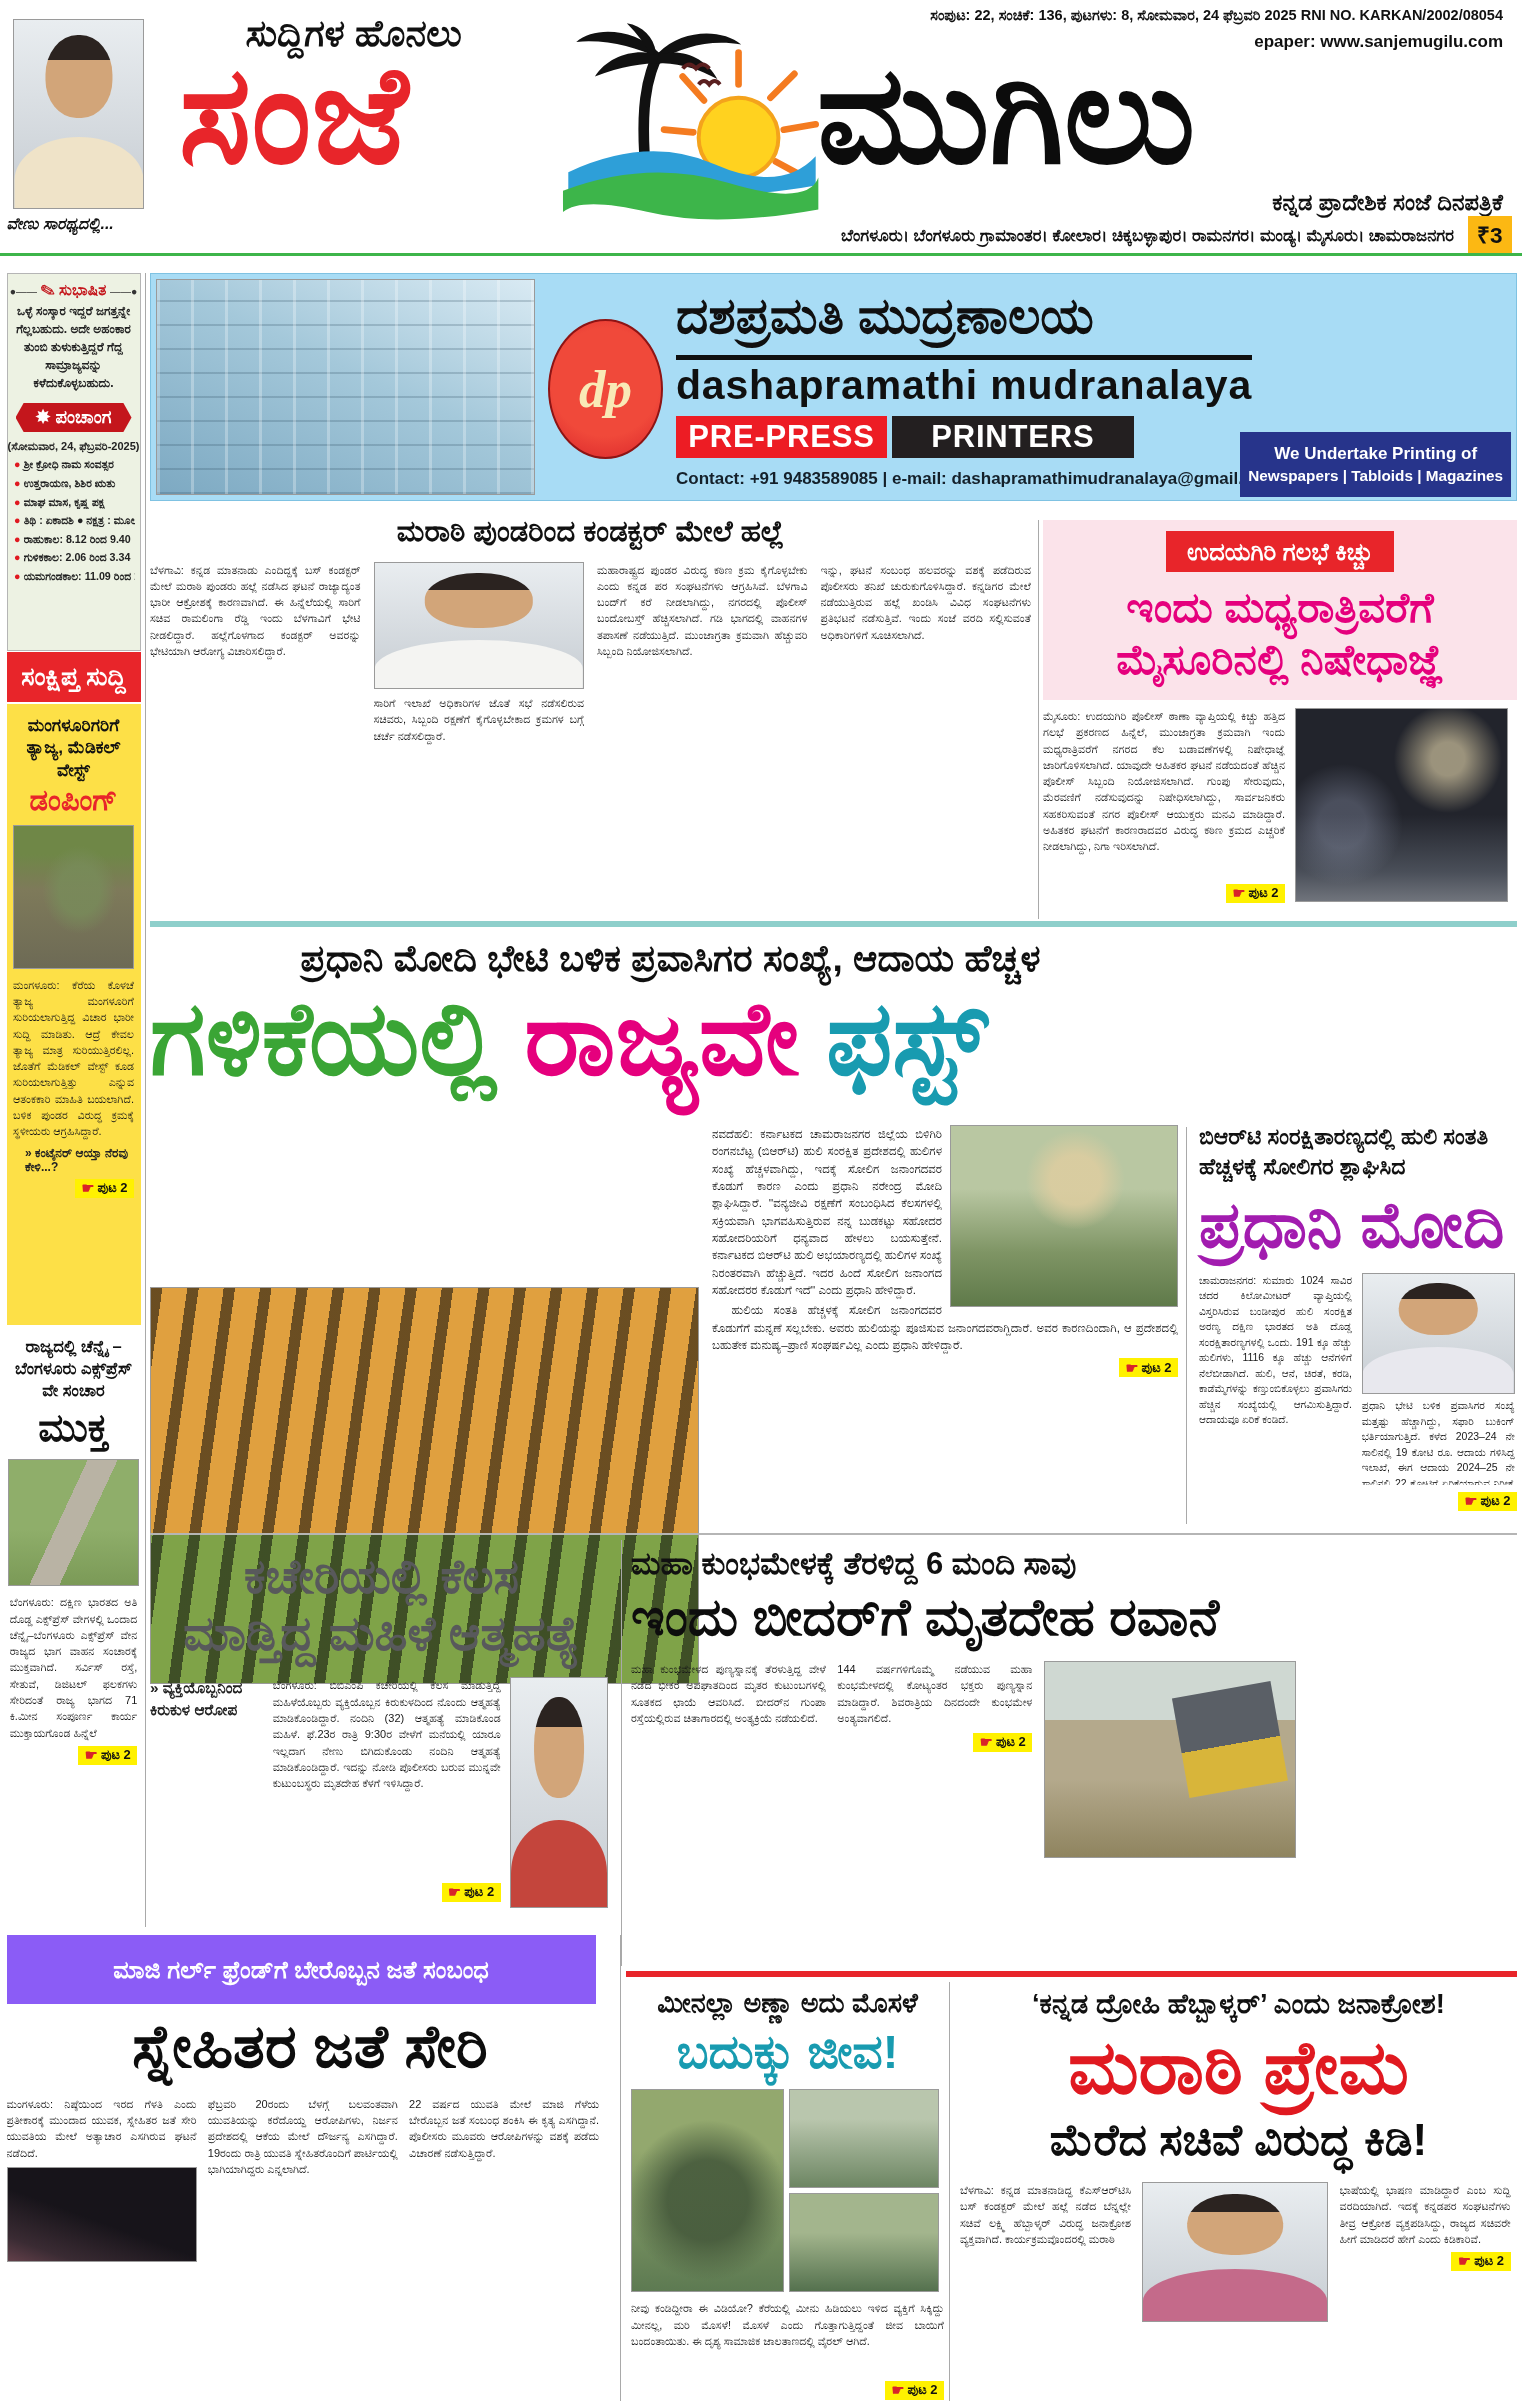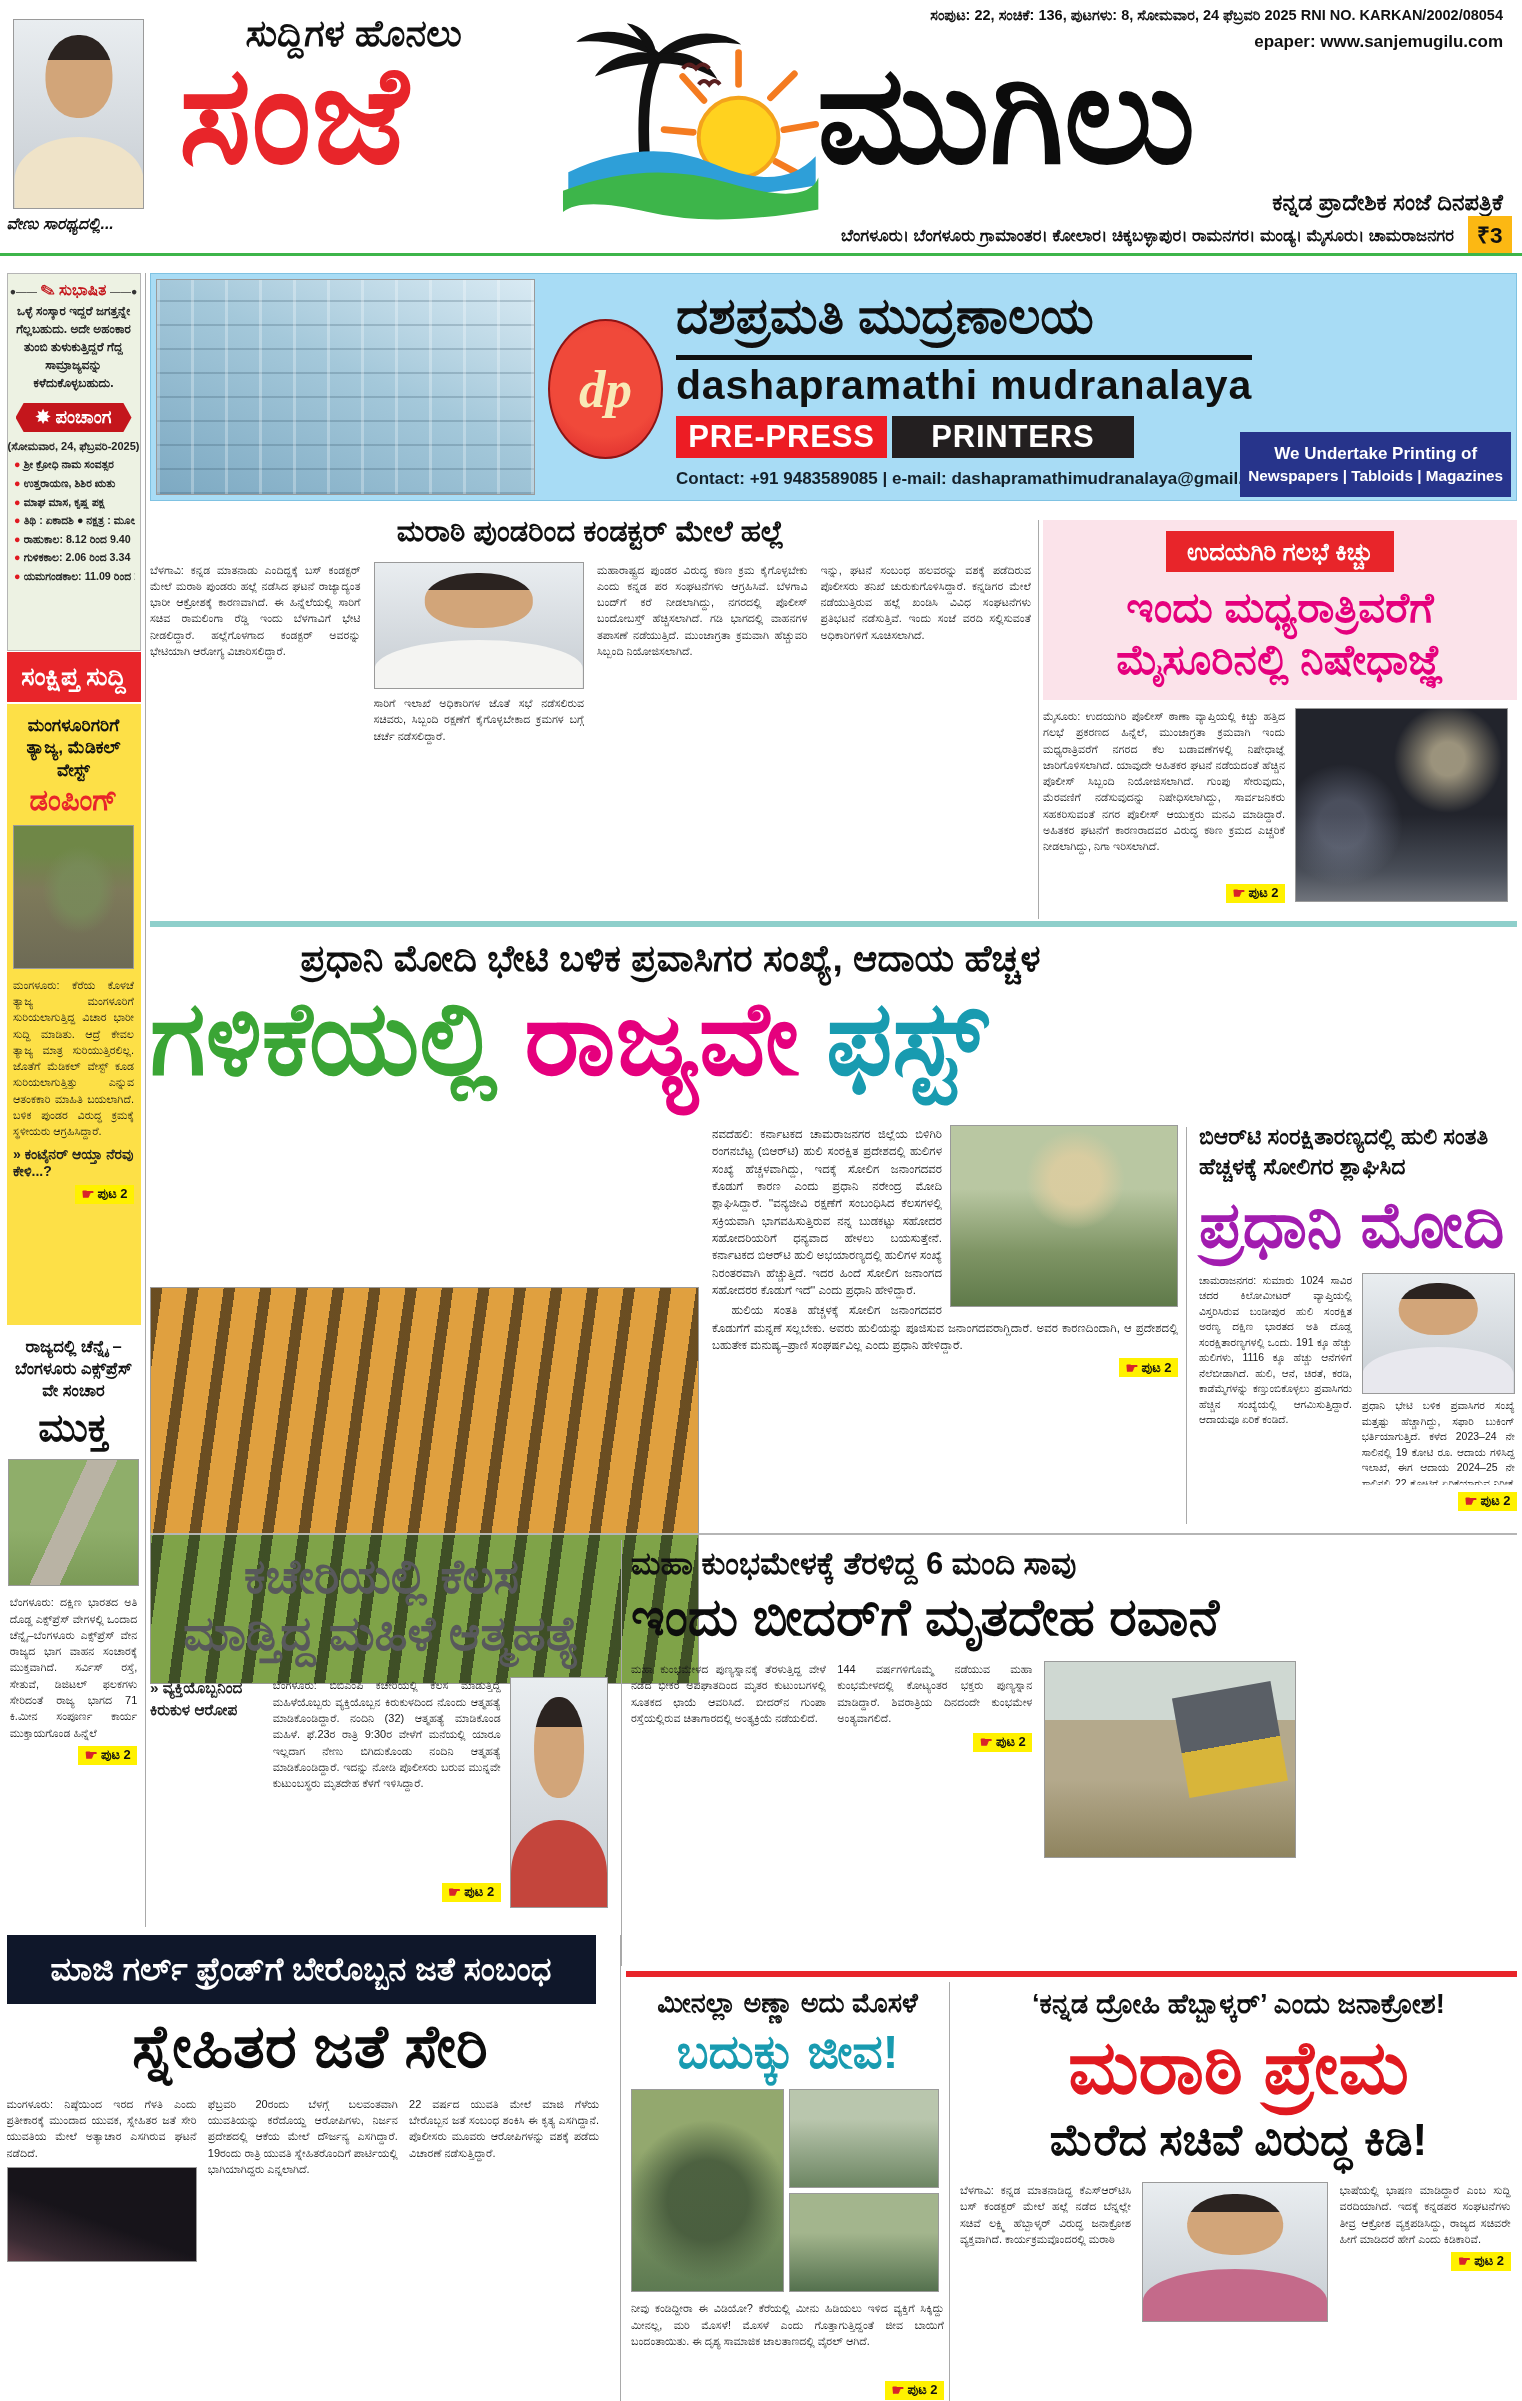--- a/index.html
+++ b/index.html
@@ -101,21 +101,21 @@
   .mega{font-weight:800;line-height:1;}
   .mega .g{color:#3aa535;font-size:103px;}
   .mega .m{color:#e5007d;font-size:103px;}
   .mega .t{color:#189bb0;font-size:103px;}
   .sub-black{font-size:22px;font-weight:800;color:#111;line-height:1.35;}
   .head-orange{font-size:64px;font-weight:800;color:#a21caf;}
   .head-gray{font-size:48px;font-weight:800;color:#58595b;line-height:1.2;}
   .sub-small{font-size:15.3px;font-weight:800;color:#222;line-height:1.4;}
   .kicker-mid{font-size:31px;font-weight:800;color:#111;}
   .head-big-black{font-size:52px;font-weight:800;color:#0d0d0d;}
-  .redbox-wide{background:#0f172a;color:#fff;font-weight:800;font-size:32px;display:flex;align-items:center;justify-content:center;}
+  .redbox-wide{background:#8b5cf6;color:#fff;font-weight:800;font-size:24px;display:flex;align-items:center;justify-content:center;}
   .head-huge{font-size:60px;font-weight:800;color:#0d0d0d;line-height:1.18;}
   .head-teal2{font-size:47px;font-weight:800;color:#189bb0;}
   .head-red-big{font-size:74px;font-weight:800;color:#e01920;line-height:1;}
   .head-blk2{font-size:44px;font-weight:800;color:#0d0d0d;}
 
   .tag2{display:inline-flex;align-items:center;gap:3.2px;background:#fff100;padding:1.6px 6.5px;font-size:13px;font-weight:800;color:#111;}
   .tag2 .hand{color:#d8232a;font-size:14.5px;}
   .vline{background:#a9a9a9;width:0.8px;}
   .hline{background:#b5b5b5;height:1.6px;}
   .teal-rule{background:#8ecfcb;height:5.6px;}
@@ -195,21 +195,21 @@
     <div class="pan-item"><span class="dot">●</span><span>ಯಮಗಂಡಕಾಲ: 11.09 ರಿಂದ 12.37</span></div>
   </div>
 
   <div class="abs brief-hdr" style="left:6.5px;top:652px;width:134px;height:50px;">ಸಂಕ್ಷಿಪ್ತ ಸುದ್ದಿ</div>
 
   <div class="abs pink-box clip" style="left:6.5px;top:704px;width:134px;height:621px;">
     <div class="ctr dump-h1" style="padding:9.7px 4.8px 0;">ಮಂಗಳೂರಿಗರಿಗೆ ತ್ಯಾಜ್ಯ, ಮೆಡಿಕಲ್ ವೇಸ್ಟ್</div>
     <div class="ctr dump-h2" style="padding:3.2px 0 6.5px;">ಡಂಪಿಂಗ್</div>
     <div class="ph ph-river" style="margin:0 6.5px;height:144px;"></div>
     <div class="j" style="padding:8px 6.5px 0;">ಮಂಗಳೂರು: ಕೆರೆಯ ಕೊಳಚೆ ತ್ಯಾಜ್ಯ ಮಂಗಳೂರಿಗೆ ಸುರಿಯಲಾಗುತ್ತಿದ್ದ ವಿಚಾರ ಭಾರೀ ಸುದ್ದಿ ಮಾಡಿತು. ಆದ್ರೆ ಕೇವಲ ತ್ಯಾಜ್ಯ ಮಾತ್ರ ಸುರಿಯುತ್ತಿರಲಿಲ್ಲ. ಜೊತೆಗೆ ಮೆಡಿಕಲ್ ವೇಸ್ಟ್ ಕೂಡ ಸುರಿಯಲಾಗುತ್ತಿತ್ತು ಎನ್ನುವ ಆತಂಕಕಾರಿ ಮಾಹಿತಿ ಬಯಲಾಗಿದೆ. ಬಳಿಕ ಪುಂಡರ ವಿರುದ್ಧ ಕ್ರಮಕ್ಕೆ ಸ್ಥಳೀಯರು ಆಗ್ರಹಿಸಿದ್ದಾರೆ.</div>
-    <div class="b" style="font-size:14px;padding:6.5px 6.5px 0;color:#222;">» ಕಂಟೈನರ್ ಆಯ್ತಾ ನೆರವು ಕೇಳಿ...?</div>
+    <div class="b" style="font-size:12px;padding:6.5px 6.5px 0;color:#222;margin-left:12px;">» ಕಂಟೈನರ್ ಆಯ್ತಾ ನೆರವು ಕೇಳಿ...?</div>
     <div style="text-align:right;padding:4.8px 6.5px;">
       <span class="tag2">
           <span class="hand">☛</span>
           <span>ಪುಟ 2</span>
         </span>
     </div>
   </div>
 
   <div class="abs clip" style="left:6.5px;top:1330px;width:134px;height:596px;">
     <div class="ctr exp-h1" style="padding:4.8px 3.2px 0;">ರಾಜ್ಯದಲ್ಲಿ ಚೆನ್ನೈ – ಬೆಂಗಳೂರು ಎಕ್ಸ್‌ಪ್ರೆಸ್ ವೇ ಸಂಚಾರ</div>

